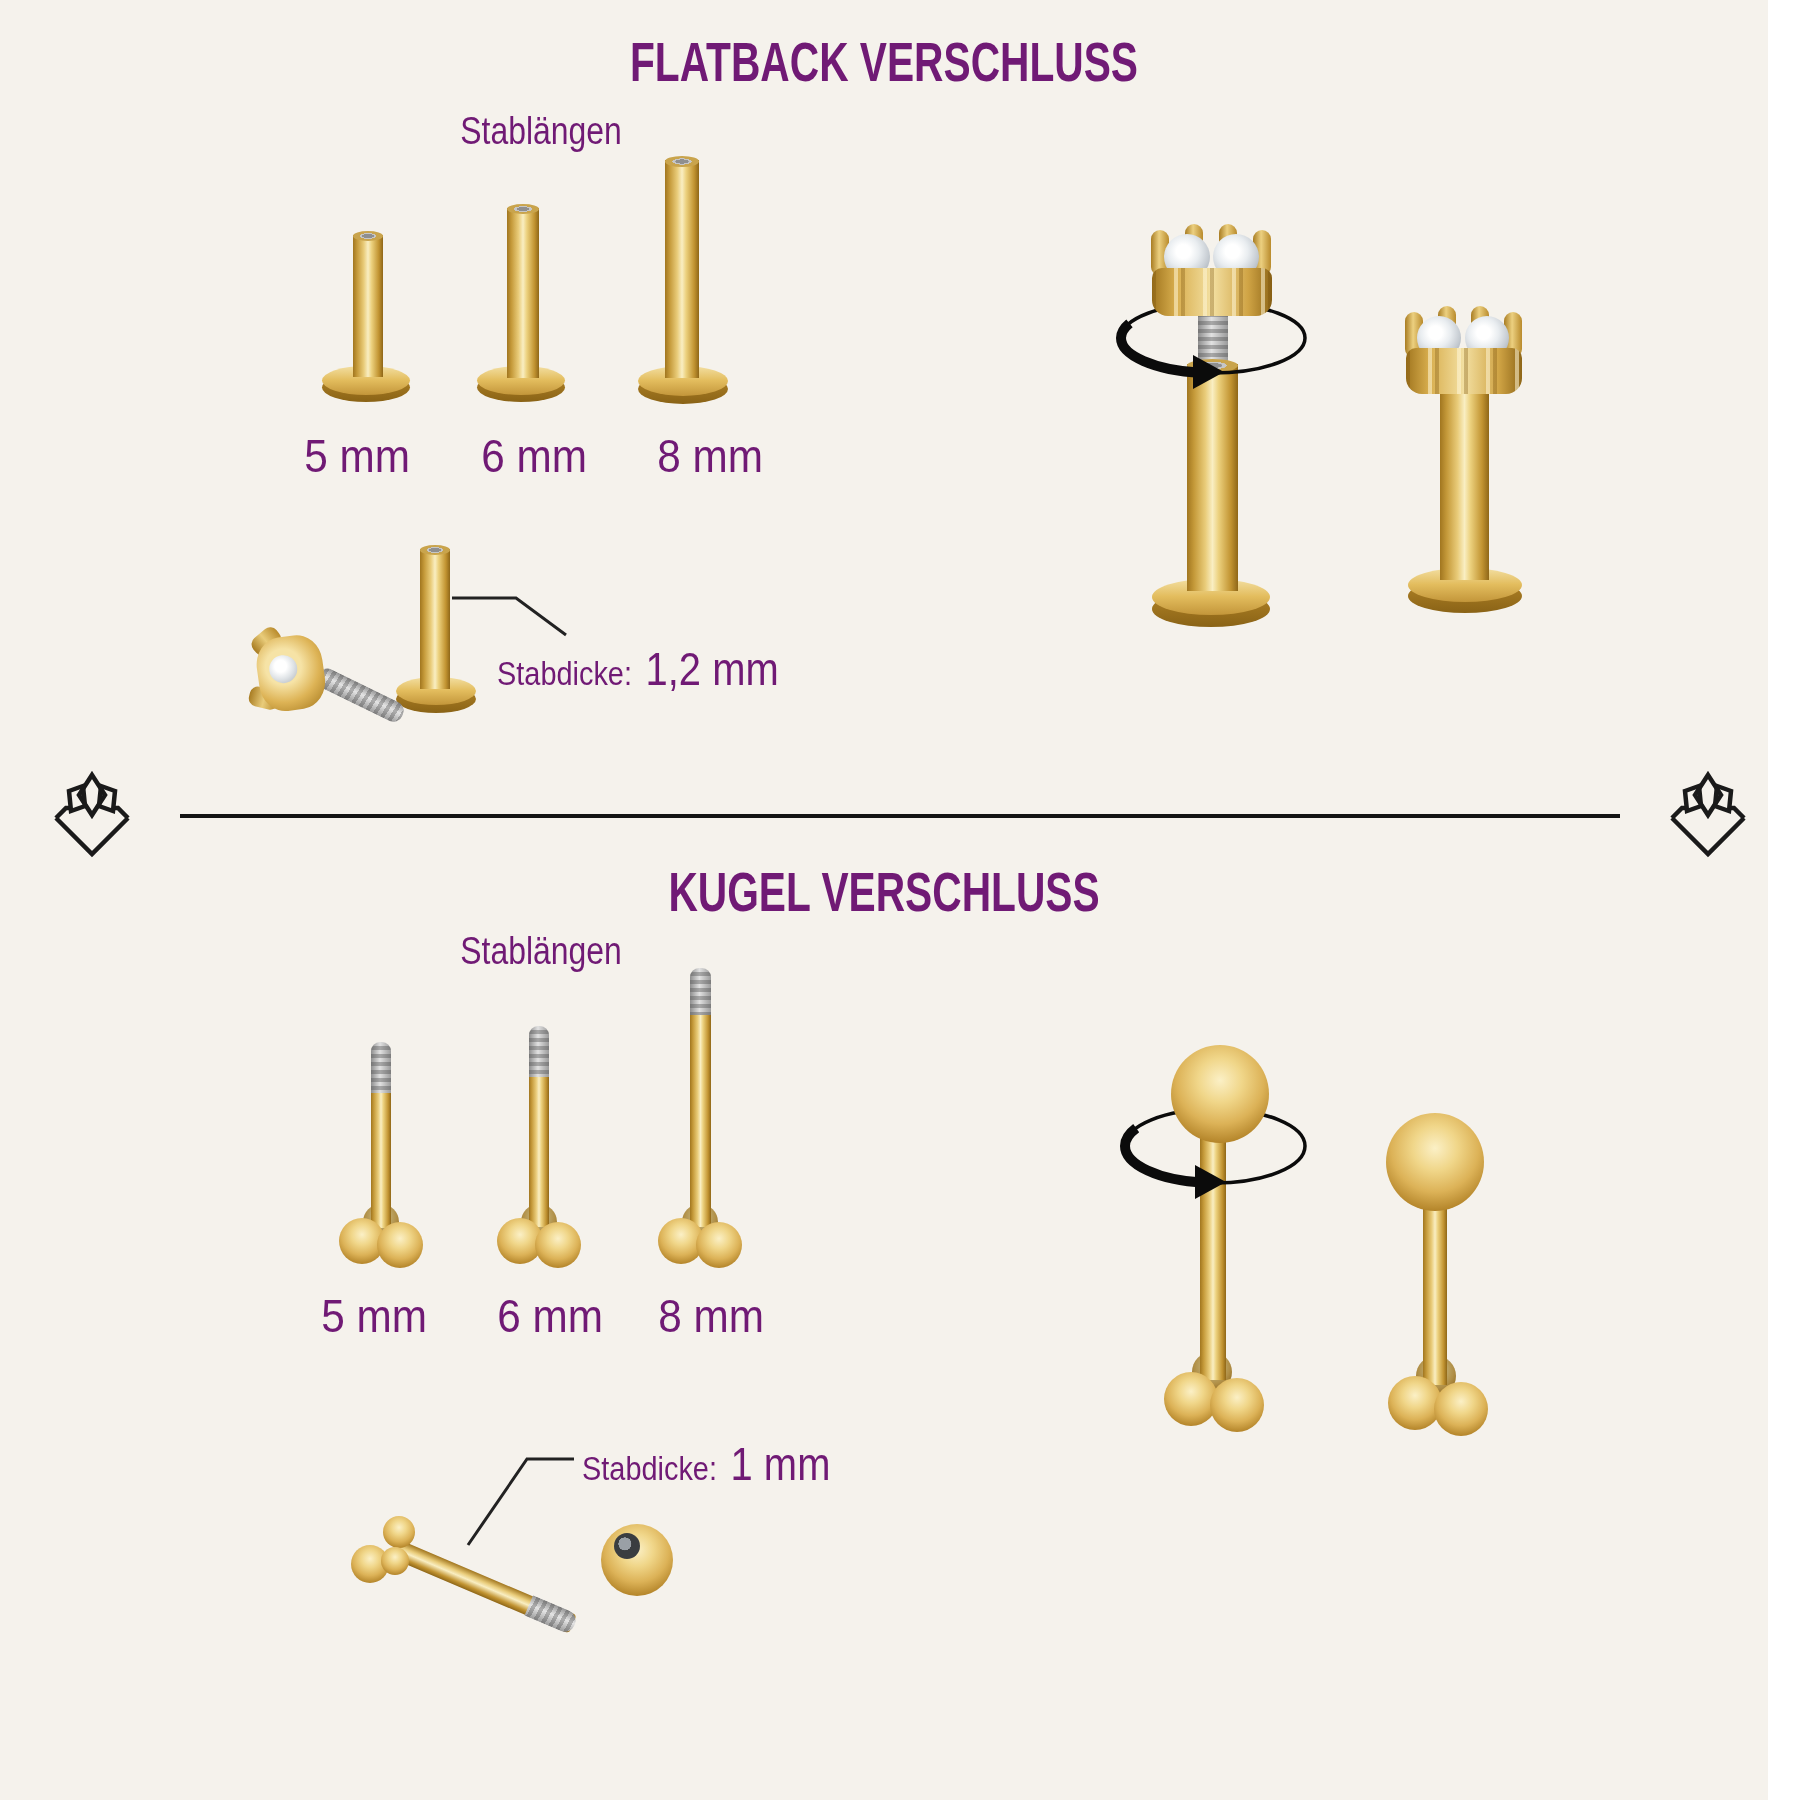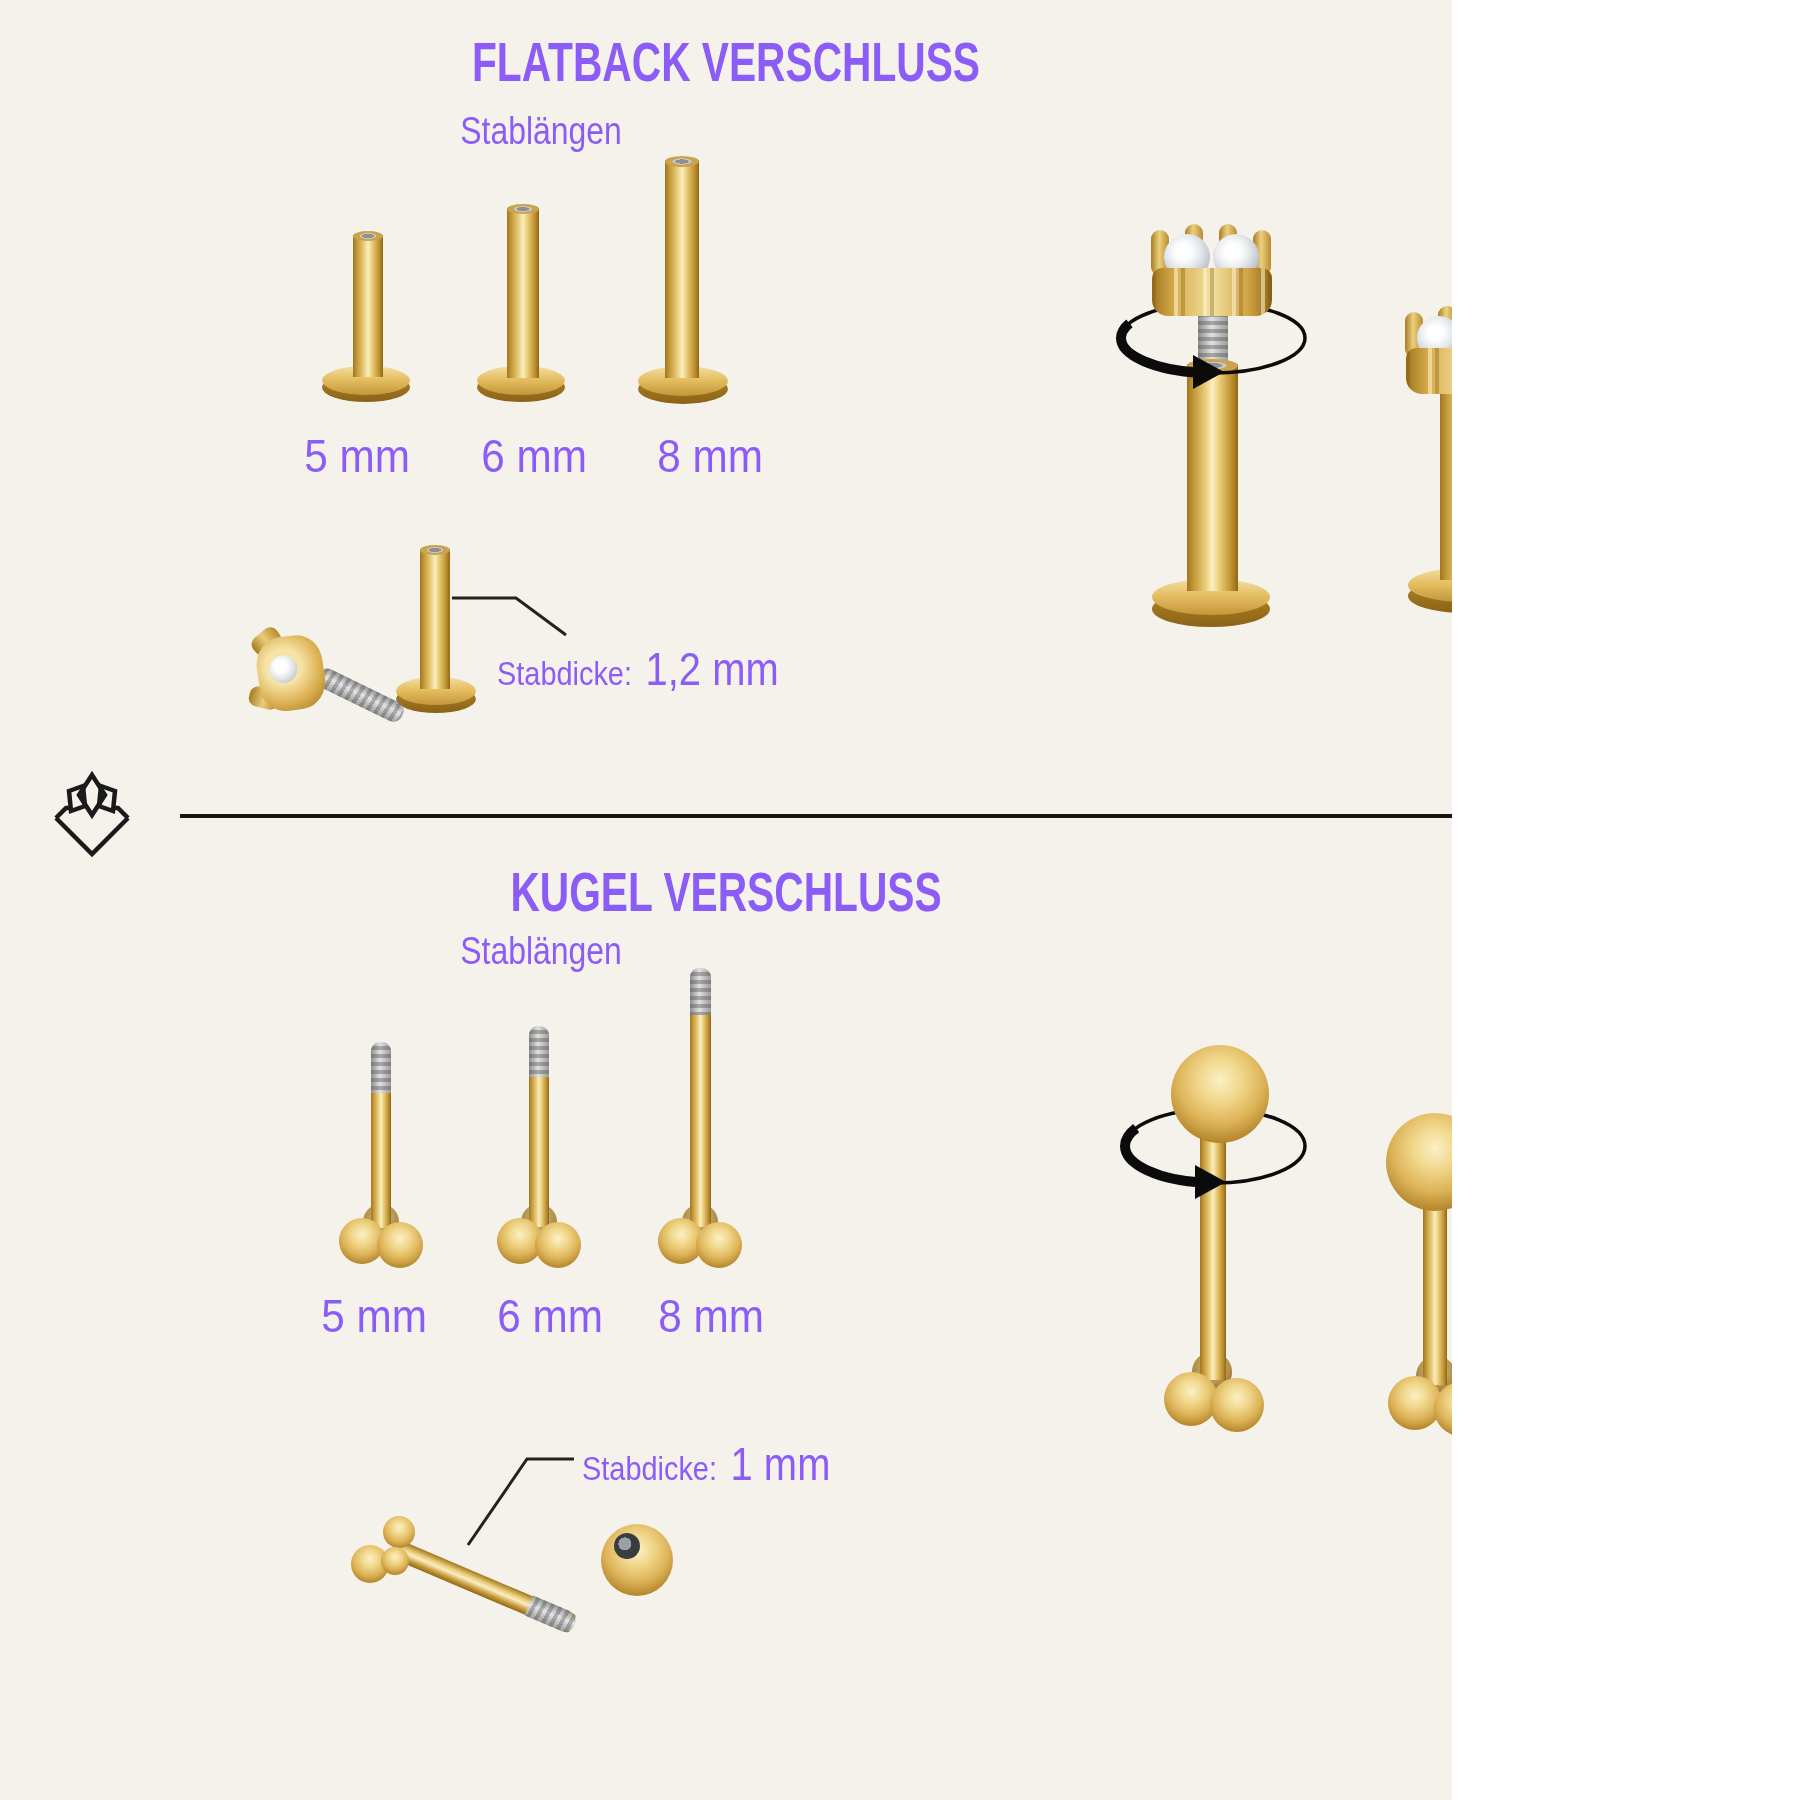--- a/index.html
+++ b/index.html
@@ -1,17 +1,17 @@
 <!DOCTYPE html>
 <html><head>
 <meta charset="utf-8">
 <style>
   html,body{margin:0;padding:0;}
-  .canvas{position:relative;width:1452px;height:1800px;background:#f5f2ec;overflow:hidden;
-          font-family:"Liberation Sans",sans-serif;color:#8b5cf6;}
+  .canvas{position:relative;width:1768px;height:1800px;background:#f5f2ec;overflow:hidden;
+          font-family:"Liberation Sans",sans-serif;color:#701a75;}
   .abs{position:absolute;}
   .title{left:0;right:0;text-align:center;font-size:55px;font-weight:800;letter-spacing:0;
          transform:scaleX(.74);white-space:nowrap;}
   .sublabel{width:200px;text-align:center;font-size:38px;font-weight:400;transform:scaleX(.84);white-space:nowrap;}
   .size-label{width:160px;text-align:center;font-size:47px;font-weight:400;transform:scaleX(.9);white-space:nowrap;}
   .thick-row{display:flex;align-items:baseline;gap:16px;transform:scaleX(.85);transform-origin:left center;white-space:nowrap;}
   .thick-label{font-size:34px;}
   .thick-value{font-size:47px;}
   
   .gold-v{background:linear-gradient(90deg,#a1761f 0%,#c59a3a 14%,#e9cc7a 36%,#f9eec2 50%,#ecd17e 62%,#c19331 86%,#8f6718 100%);z-index:10;}

